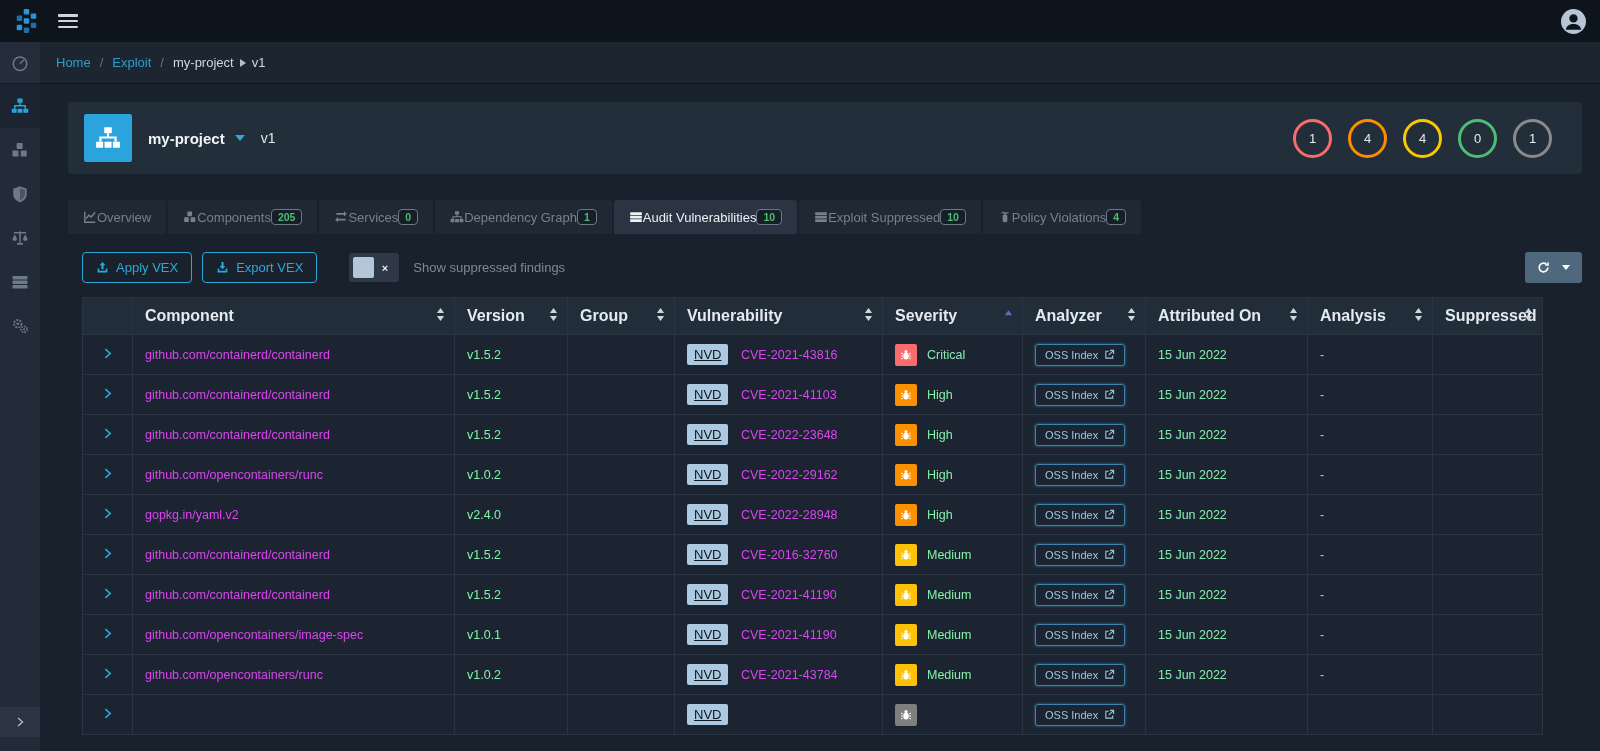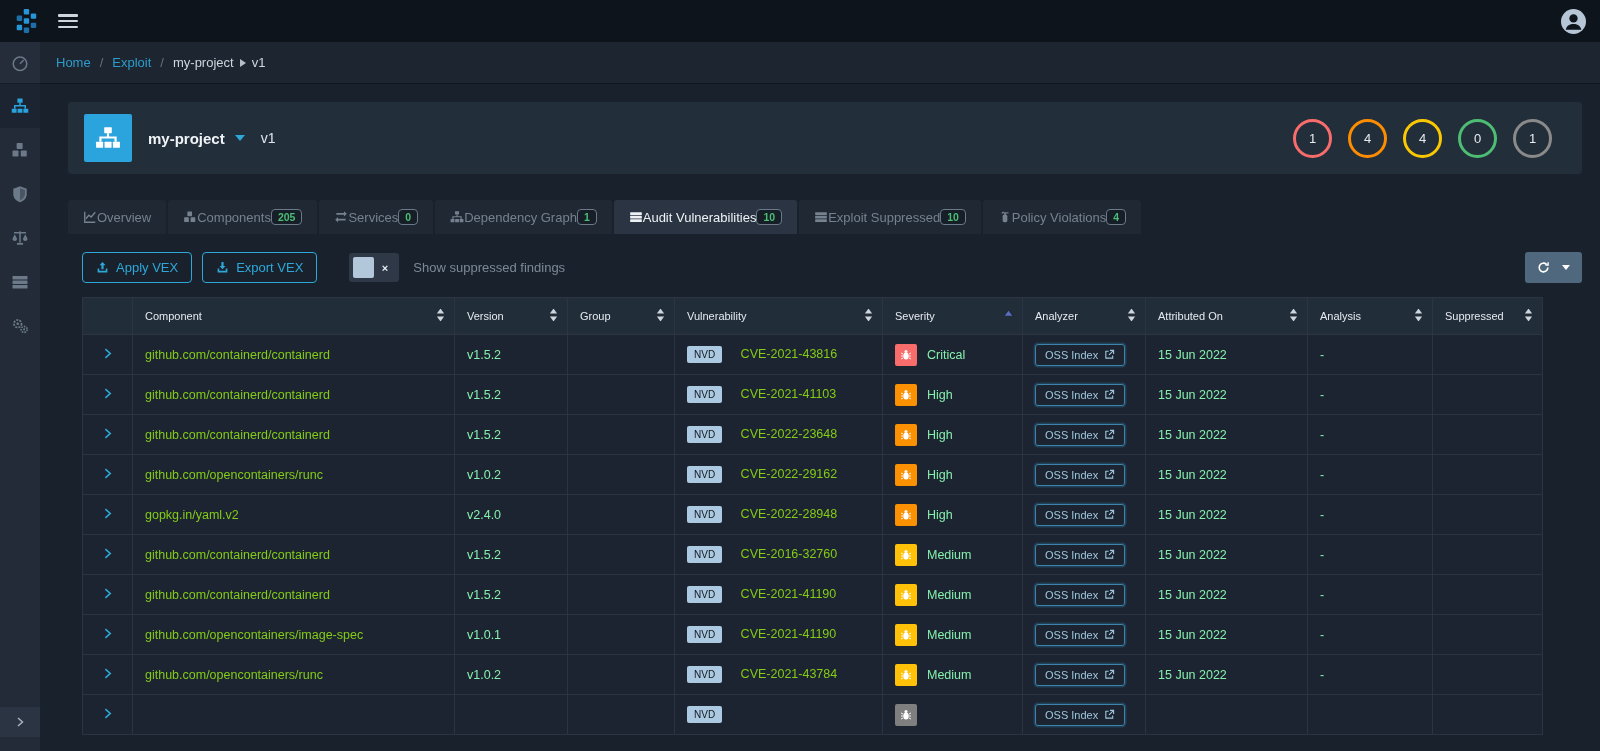--- a/index.html
+++ b/index.html
@@ -68,30 +68,30 @@
   .search { width:166px; height:31px; background:#3e4e60; border:none; border-radius:3px; color:#cfdae3; padding:0 10px; font-size:13px; font-family:inherit; }
   .search::placeholder { color:#90a4b4; }
   .btn-refresh { margin-left:8px; height:31px; background:#50687e; border:none; border-radius:3px; color:#fff; display:inline-flex; align-items:center; gap:12px; padding:0 12px; cursor:pointer; }
   .btn-refresh svg { width:13px; height:13px; }
   .caret-white { width:0; height:0; border-left:4px solid transparent; border-right:4px solid transparent; border-top:5px solid #fff; }
 
   
   .tablewrap { margin-top:14px; padding-left:14px; }
   table { border-collapse:collapse; width:1460px; background:#1b2430; table-layout:fixed; font-size:12.5px; }
   th, td { border:1px solid #2b3443; padding:0 12px; height:40px; text-align:left; overflow:hidden; white-space:nowrap; }
-  thead th { background:#222d3a; color:#e4eaf0; font-size:11px; font-weight:normal; height:37px; position:relative; }
+  thead th { background:#222d3a; color:#e4eaf0; font-size:16px; font-weight:bold; height:37px; position:relative; }
   .sort { position:absolute; right:9px; top:50%; transform:translateY(-50%); color:#cdd5dd; }
   .sort svg { width:9px; height:13px; }
   .sort.asc { color:#5d6dc3; }
-  td a.link, a.link { color:#84cc16; text-decoration:none; cursor:pointer; }
+  td a.link, a.link { color:#d946ef; text-decoration:none; cursor:pointer; }
   .muted { color:#86efac; }
   .td-expand { text-align:center; }
   .expand { color:#2da8d8; cursor:pointer; display:inline-flex; }
   .expand svg { width:13px; height:13px; }
-  .nvd { background:#abc9e1; color:#101820; font-size:10px; padding:3px 7px; border-radius:2px; margin-right:15px; display:inline-block; }
+  .nvd { background:#abc9e1; color:#101820; font-size:13px; padding:3px 7px; border-radius:2px; margin-right:9px; display:inline-block;text-decoration:underline; }
   .sev-wrap { display:flex; align-items:center; gap:10px; }
   .sev-ic { width:22px; height:22px; border-radius:2px; display:inline-flex; align-items:center; justify-content:center; color:#fff; flex:none; }
   .sev-ic svg { width:12px; height:12px; }
   .oss { display:inline-flex; align-items:center; gap:6px; border:1px solid #3d84ad; box-shadow:0 0 0 1.5px rgba(45,130,180,.30); background:transparent; color:#9fc6de; font-size:11px; font-family:inherit; padding:4px 9px; border-radius:3px; cursor:pointer; }
   .oss svg { width:11px; height:11px; }
 </style>
 </head>
 <body>
 
 <svg width="0" height="0" style="position:absolute">

